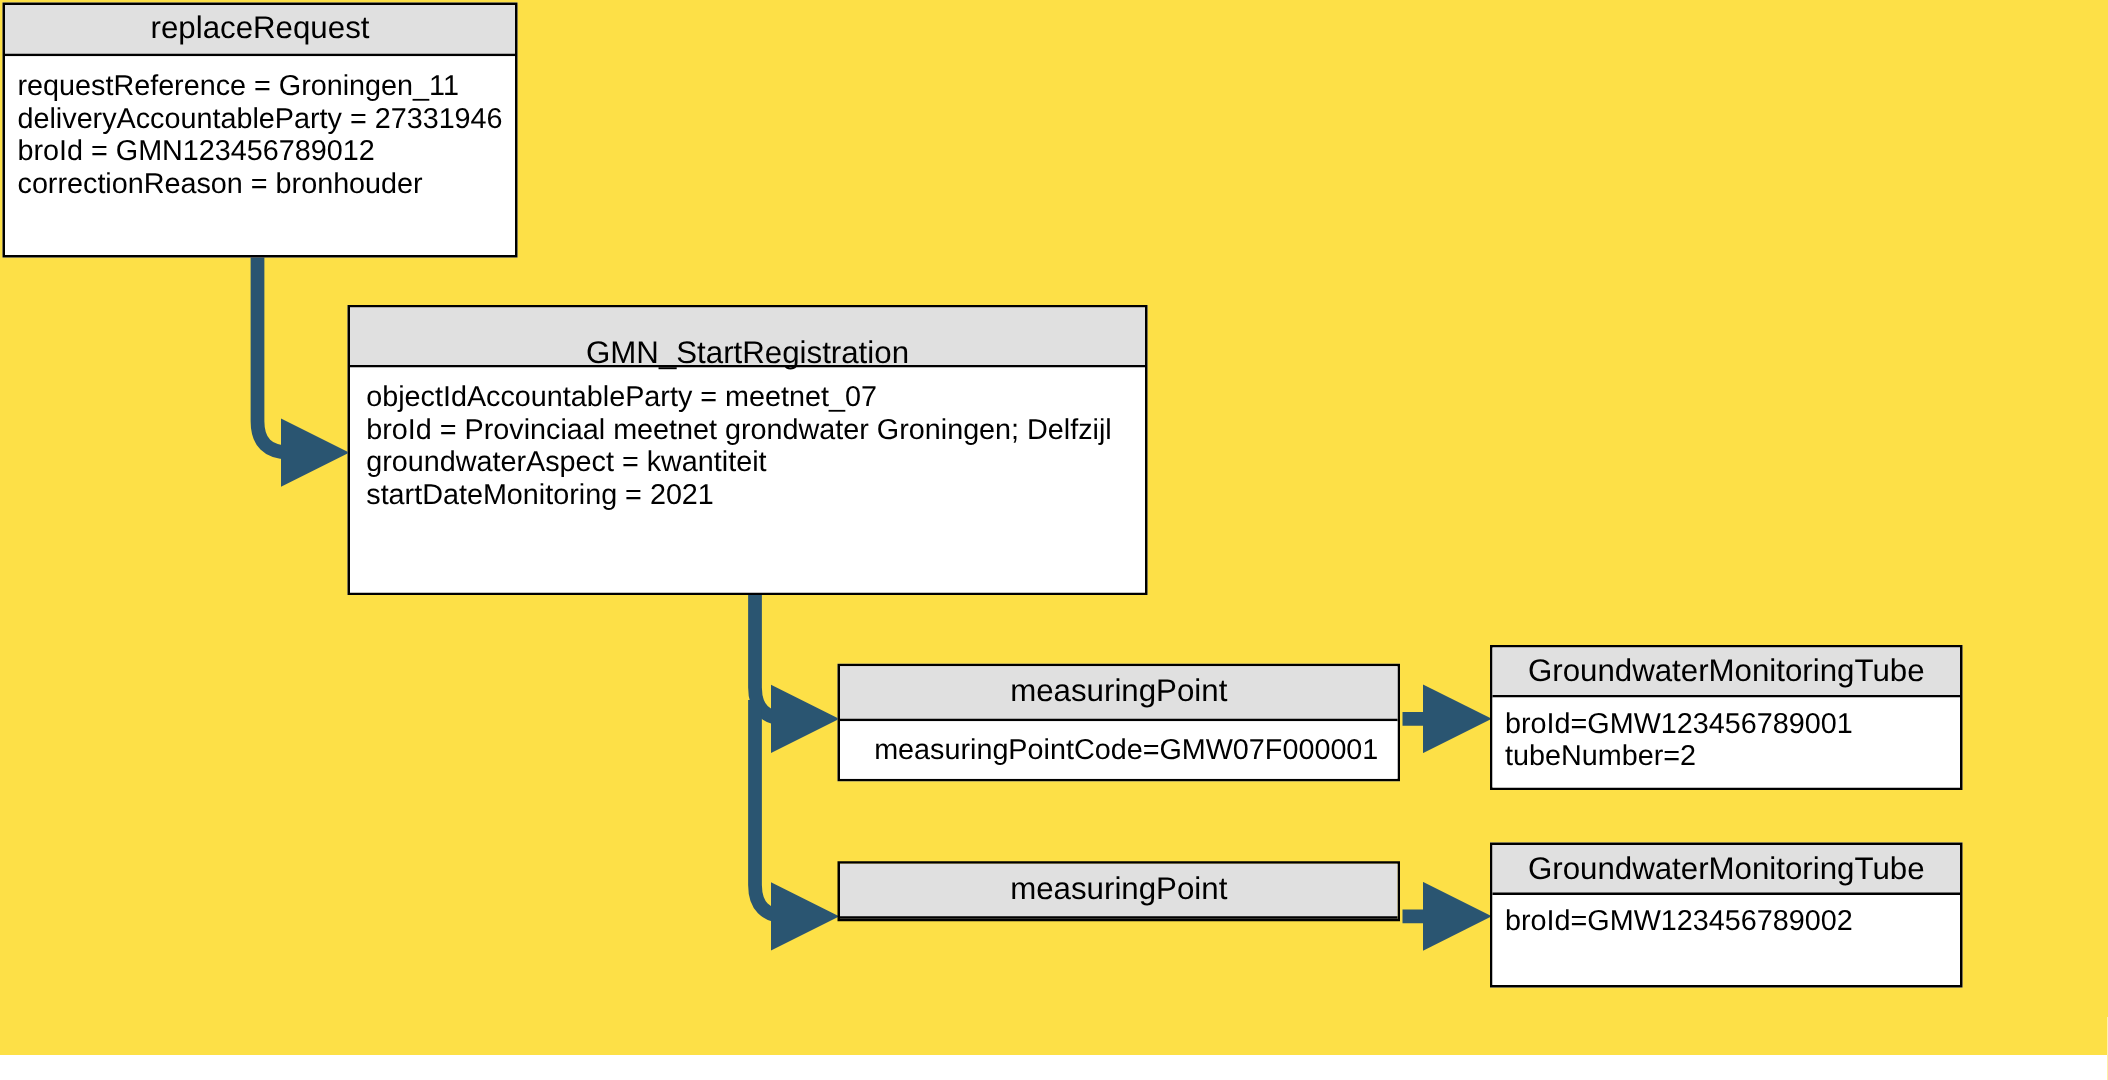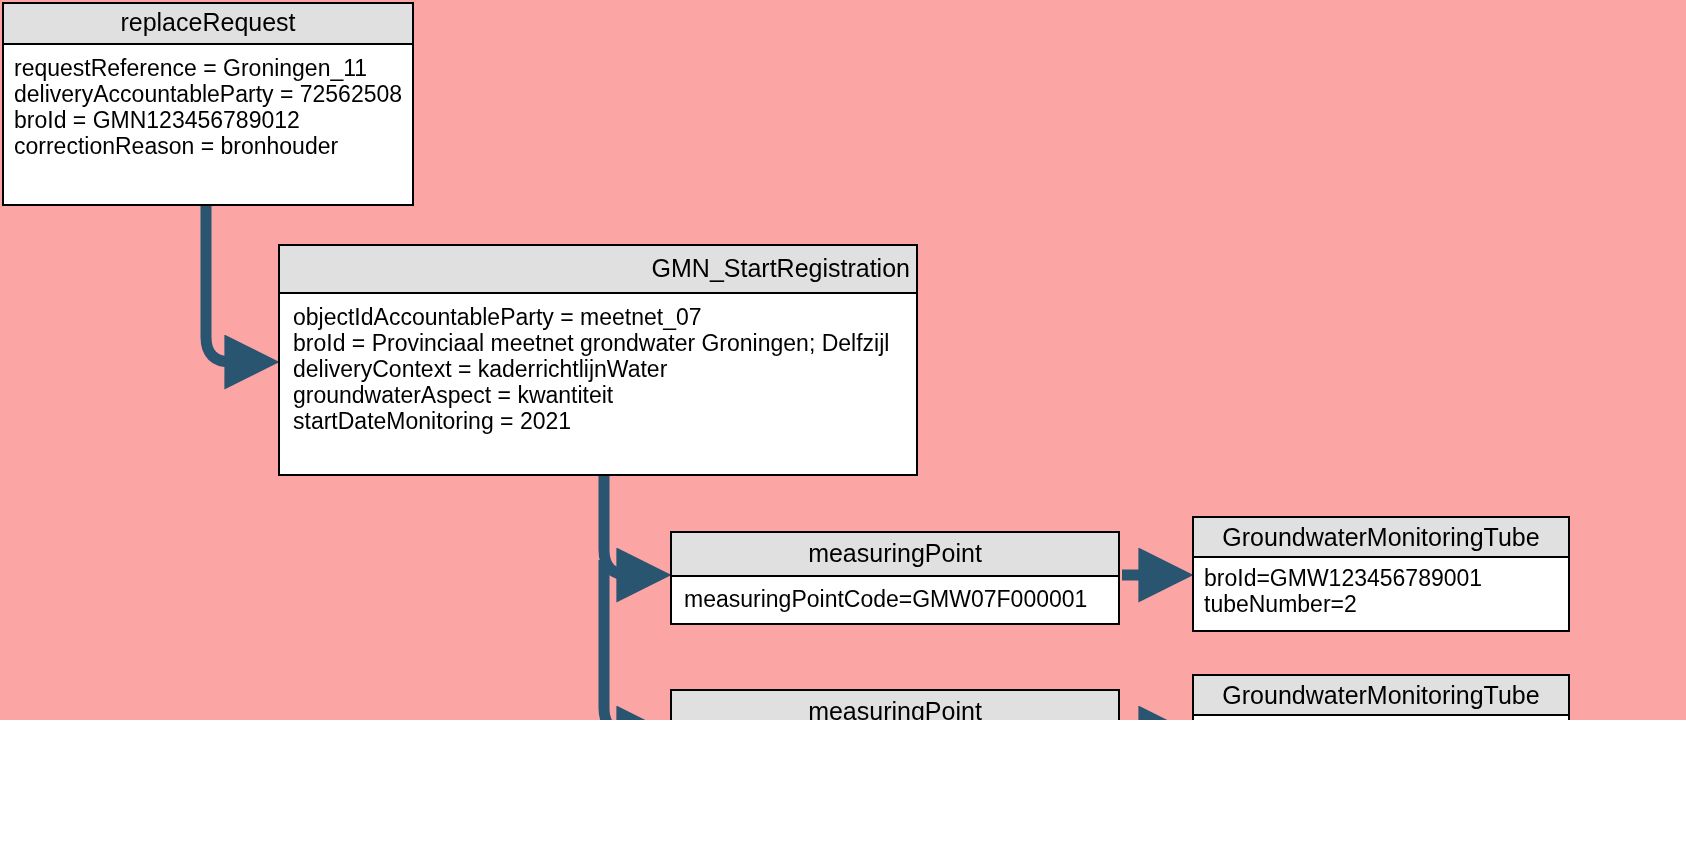--- a/index.html
+++ b/index.html
@@ -7,22 +7,22 @@
     padding: 0;
     background: #ffffff;
   }
   body {
     font-family: "Liberation Sans", sans-serif;
     -webkit-font-smoothing: antialiased;
   }
   #canvas {
     position: relative;
     width: 1686px;
-    height: 720px;
-    background: #fca5a5;
+    height: 844px;
+    background: #fde047;
     overflow: hidden;
   }
   svg.connectors {
     position: absolute;
     left: 0;
     top: 0;
     width: 1686px;
     height: 864px;
     pointer-events: none;
   }
@@ -53,26 +53,26 @@
     line-height: 26px;
     color: #000000;
     white-space: nowrap;
   }
   
   #box-replace-request { left: 2px;    top: 2px;   width: 412px; }
   #box-replace-request .uml-header { height: 41px; padding-top: 6px; }
   #box-replace-request .uml-body   { height: 159px; padding-top: 10px; }
 
   #box-gmn-startregistration { left: 278px; top: 244px; width: 640px; }
-  #box-gmn-startregistration .uml-header { height: 48px; padding-top: 10px; text-align: right; }
+  #box-gmn-startregistration .uml-header { height: 48px; padding-top: 24px; }
   #box-gmn-startregistration .uml-body   { height: 180px; padding-top: 10px; padding-left: 13px; }
 
   #box-measuringpoint-1 { left: 670px; top: 531px; width: 450px; }
   #box-measuringpoint-1 .uml-header { height: 44px; padding-top: 8px; }
-  #box-measuringpoint-1 .uml-body   { height: 46px; padding-top: 9px; padding-left: 12px; }
+  #box-measuringpoint-1 .uml-body   { height: 46px; padding-top: 9px; padding-left: 12px; text-align: center; }
 
   #box-measuringpoint-2 { left: 670px; top: 689px; width: 450px; }
   #box-measuringpoint-2 .uml-header { height: 44px; padding-top: 8px; }
   #box-measuringpoint-2 .uml-body   { height: 46px; padding-top: 9px; padding-left: 12px; }
 
   #box-tube-1 { left: 1192px; top: 516px; width: 378px; }
   #box-tube-1 .uml-header { height: 40px; padding-top: 7px; }
   #box-tube-1 .uml-body   { height: 72px; padding-top: 7px; padding-left: 10px; }
 
   #box-tube-2 { left: 1192px; top: 674px; width: 378px; }
@@ -99,32 +99,31 @@
 
     <path d="M1122,575 L1167,575" fill="none" stroke="#2a5571" stroke-width="11" marker-end="url(#arrowhead)"></path>
 
     <path d="M1122,733 L1167,733" fill="none" stroke="#2a5571" stroke-width="11" marker-end="url(#arrowhead)"></path>
   </svg>
 
   <div class="uml-box" id="box-replace-request">
     <div class="uml-header">replaceRequest</div>
     <div class="uml-body">
       <div class="uml-attr">requestReference = Groningen_11</div>
-      <div class="uml-attr">deliveryAccountableParty = 72562508</div>
+      <div class="uml-attr">deliveryAccountableParty = 27331946</div>
       <div class="uml-attr">broId = GMN123456789012</div>
       <div class="uml-attr">correctionReason = bronhouder</div>
     </div>
   </div>
 
   <div class="uml-box" id="box-gmn-startregistration">
     <div class="uml-header">GMN_StartRegistration</div>
     <div class="uml-body">
       <div class="uml-attr">objectIdAccountableParty = meetnet_07</div>
       <div class="uml-attr">broId = Provinciaal meetnet grondwater Groningen; Delfzijl</div>
-      <div class="uml-attr">deliveryContext = kaderrichtlijnWater</div>
       <div class="uml-attr">groundwaterAspect = kwantiteit</div>
       <div class="uml-attr">startDateMonitoring = 2021</div>
     </div>
   </div>
 
   <div class="uml-box" id="box-measuringpoint-1">
     <div class="uml-header">measuringPoint</div>
     <div class="uml-body">
       <div class="uml-attr">measuringPointCode=GMW07F000001</div>
     </div>

